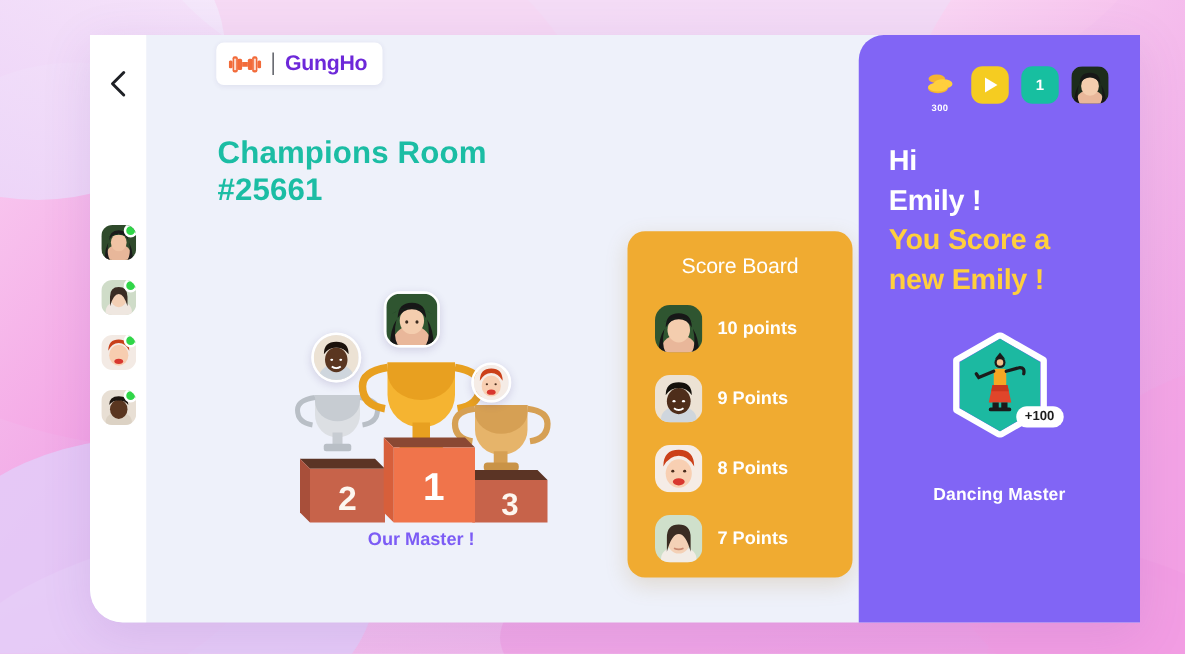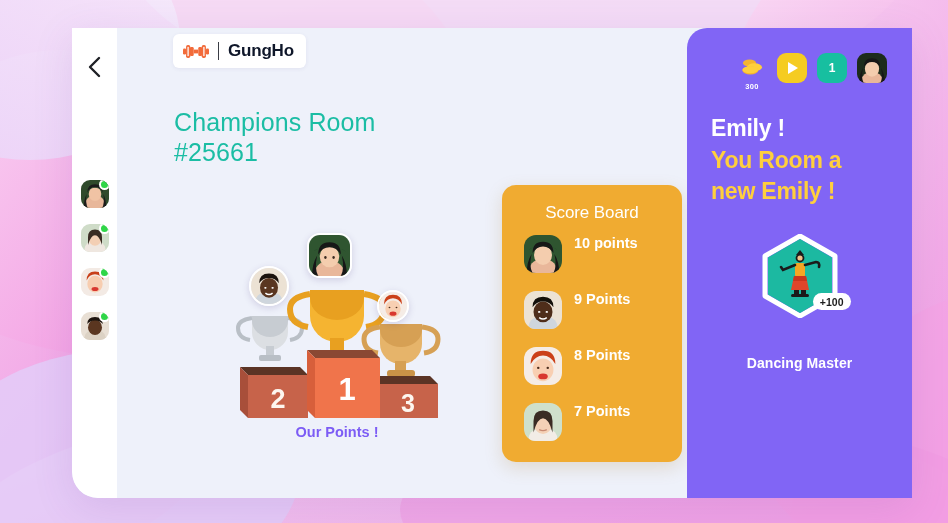--- a/index.html
+++ b/index.html
@@ -64,27 +64,27 @@
 
   #logo-chip {
     position: absolute; left: 56px; top: 6px;
     background: #fff;
     border-radius: 6px;
     padding: 7px 12px 7px 10px;
     display: flex; align-items: center; gap: 9px;
     box-shadow: 0 1px 4px rgba(60,40,110,.07);
   }
   #logo-name {
-    font-size: 17px; font-weight: 700; color: #0f172a; letter-spacing: -.2px;
+    font-size: 17px; font-weight: 700; color: #6d28d9; letter-spacing: -.2px;
   }
   .logo-div { width: 1px; height: 18px; background: #3a3d45; }
 
   #room-title {
     position: absolute; left: 57px; top: 80px;
-    font-size: 25px; font-weight: 400; line-height: 1.18;
+    font-size: 25px; font-weight: 700; line-height: 1.18;
     color: #1bbda4; letter-spacing: .1px;
     white-space: pre-line;
   }
 
   
   #podium-wrap {
     position: absolute; left: 105px; top: 200px;
     width: 230px; height: 230px;
   }
   #podium { position: absolute; left: 0; top: 0; }
@@ -109,21 +109,21 @@
     border-radius: 14px;
     box-shadow: 0 6px 18px rgba(160,110,20,.18);
     padding: 18px 0 0 0;
   }
   #sb-title {
     font-size: 17px; font-weight: 400; color: #fff;
     text-align: center; letter-spacing: -.1px;
     margin-bottom: 12px;
   }
   .sb-row {
-    display: flex; align-items: flex-start; gap: 12px;
+    display: flex; align-items: center; gap: 12px;
     padding: 0 0 0 22px; height: 56px;
   }
   .sb-av {
     width: 38px; height: 38px; border-radius: 12px;
     overflow: hidden; flex: 0 0 38px;
   }
   .sb-pts { font-size: 14.5px; font-weight: 700; color: #fff; }
 
   
   #panel {
@@ -377,21 +377,21 @@
         <svg width="28" height="28" viewBox="0 0 40 40">
           <rect width="40" height="40" fill="#f5ece6"></rect>
           <ellipse cx="20" cy="24" rx="11" ry="12" fill="#f8cfb2"></ellipse>
           <path d="M7,18 Q7,4 20,4 Q33,4 33,18 Q28,9 20,9 Q12,9 7,18 Z" fill="#cb4019"></path>
           <ellipse cx="20" cy="31" rx="5" ry="3" fill="#d8372f"></ellipse>
           <ellipse cx="15" cy="22" rx="1.3" ry="1.1" fill="#4b2d1d"></ellipse>
           <ellipse cx="25" cy="22" rx="1.3" ry="1.1" fill="#4b2d1d"></ellipse>
         </svg>
       </div>
 
-      <div id="winners-label">Our Points !</div>
+      <div id="winners-label">Our Master !</div>
     </div>
 
     <div id="scoreboard">
       <div id="sb-title">Score Board</div>
 
       <div class="sb-row">
         <span class="sb-av">
           <svg width="38" height="38" viewBox="0 0 40 40">
             <rect width="40" height="40" fill="#2f5530"></rect>
             <ellipse cx="20" cy="36" rx="14" ry="11" fill="#e9b79a"></ellipse>
@@ -481,22 +481,23 @@
         <ellipse cx="20" cy="36" rx="14" ry="11" fill="#e9b79a"></ellipse>
         <ellipse cx="20" cy="21" rx="9.5" ry="10.5" fill="#f4cdae"></ellipse>
         <path d="M9,19 Q9,7 20,7 Q31,7 31,19 Q27,12 20,12 Q13,12 9,19 Z" fill="#171717"></path>
         <path d="M8,20 Q5,33 9,40 L3,40 Q3,28 8,20 Z" fill="#171717"></path>
         <path d="M32,20 Q35,33 31,40 L37,40 Q37,28 32,20 Z" fill="#171717"></path>
       </svg>
     </div>
   </div>
 
   <div id="greeting">
+    <div class="g-white">Hi</div>
     <div class="g-white">Emily !</div>
-    <div class="g-yellow">You Room a</div>
+    <div class="g-yellow">You Score a</div>
     <div class="g-yellow">new Emily !</div>
   </div>
 
   <div id="badge-block">
     <div id="badge-hex">
       <svg width="78" height="84" viewBox="0 0 78 84">
         <polygon points="39,2 74,22 74,62 39,82 4,62 4,22" fill="none" stroke="#ffffff" stroke-width="5" stroke-linejoin="round"></polygon>
         <polygon points="39,5 71,23.5 71,60.5 39,79 7,60.5 7,23.5" fill="#1cb9a1"></polygon>
 
         <g>

